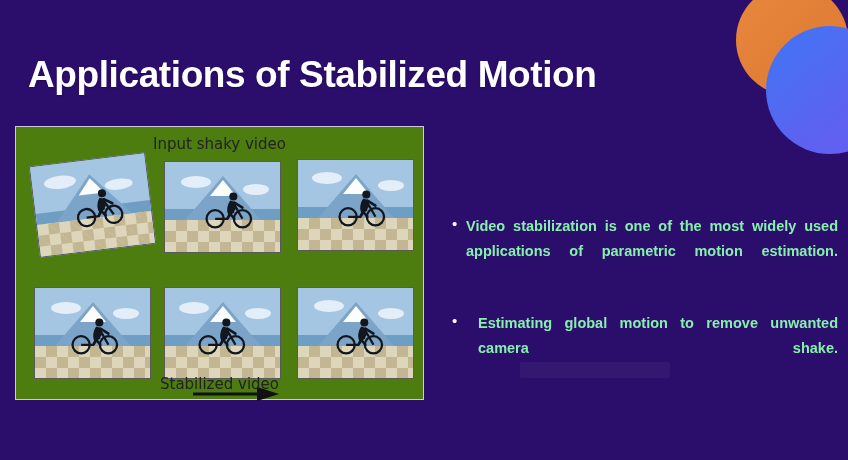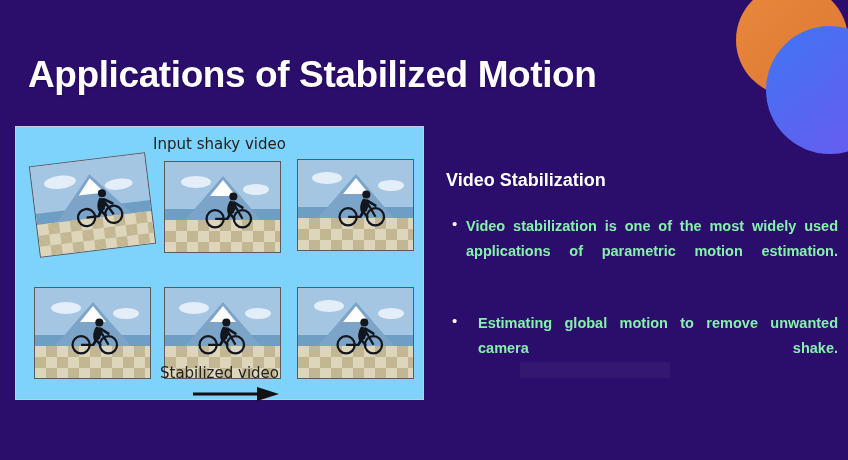--- a/index.html
+++ b/index.html
@@ -25,28 +25,28 @@
   #title{
     position:absolute;left:28px;top:54px;
     color:#ffffff;font-size:37px;font-weight:bold;letter-spacing:-0.4px;
     text-shadow:0 1px 2px rgba(0,0,0,.25);
     white-space:nowrap;
   }
 
   
   #figure-panel{
     position:absolute;left:15px;top:126px;width:409px;height:274px;
-    background:#7dd3fc;border:1px solid #cfc6e0;box-sizing:border-box;
+    background:#4d7c0f;border:1px solid #cfc6e0;box-sizing:border-box;
   }
   .fig-caption{
     position:absolute;left:0;width:100%;text-align:center;
     color:#222;font-size:15px;font-family:"DejaVu Sans",sans-serif;
   }
   #cap-top{top:8px;}
-  #cap-bottom{bottom:17px;}
+  #cap-bottom{bottom:6px;}
 
   
   .frame{
     position:absolute;background:#9fc3e0;border:1.5px solid #5a5a5a;
     box-sizing:border-box;overflow:hidden;
   }
   .sky{position:absolute;left:0;top:0;width:100%;height:64%;background:#a4c6e3;}
   .sky-band{position:absolute;left:0;top:52%;width:100%;height:12%;background:#6f9ec4;}
   .mountain{
     position:absolute;bottom:36%;left:50%;transform:translateX(-50%);
@@ -250,21 +250,20 @@
           <path d="M52 22 C46 30 44 42 48 50 L60 46 C58 38 60 30 64 26 Z" fill="#11161f"></path>
           <path d="M60 26 L76 36" stroke="#11161f" stroke-width="5" fill="none" stroke-linecap="round"></path>
           <path d="M50 46 L60 58" stroke="#11161f" stroke-width="5" fill="none" stroke-linecap="round"></path>
         </svg>
       </div>
     </div>
 
     <div class="fig-caption" id="cap-bottom">Stabilized video</div>
   </div>
 
-  <div id="subhead">Video Stabilization</div>
 
   <div id="bullets">
     <div class="bullet" id="bullet-1">
       <span class="dot">•</span>
       <span class="btxt">Video stabilization is one of the most widely used applications of parametric motion estimation.</span>
     </div>
     <div class="bullet" id="bullet-2">
       <span class="dot">•</span>
       <span class="btxt">Estimating global motion to remove unwanted camera shake.</span>
     </div>

